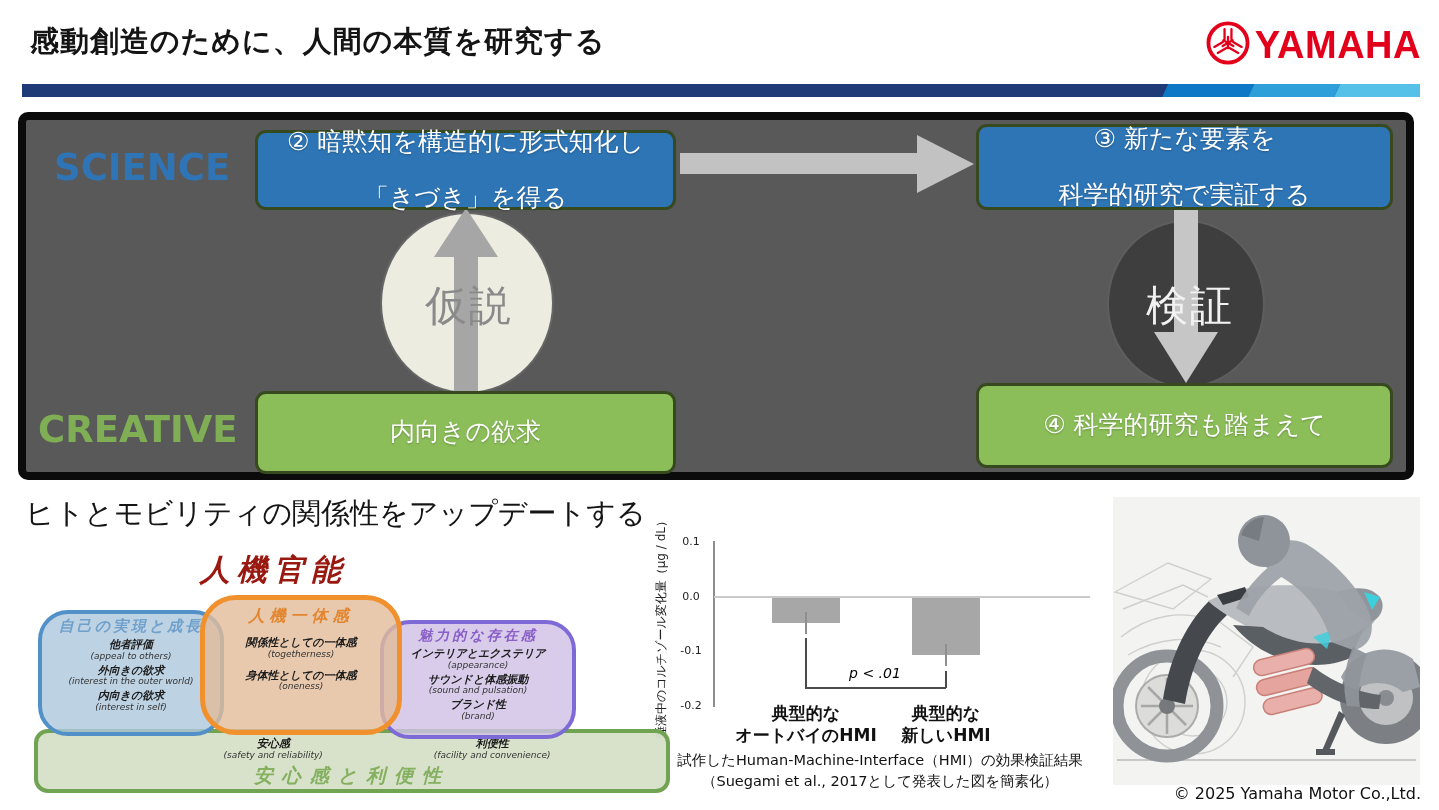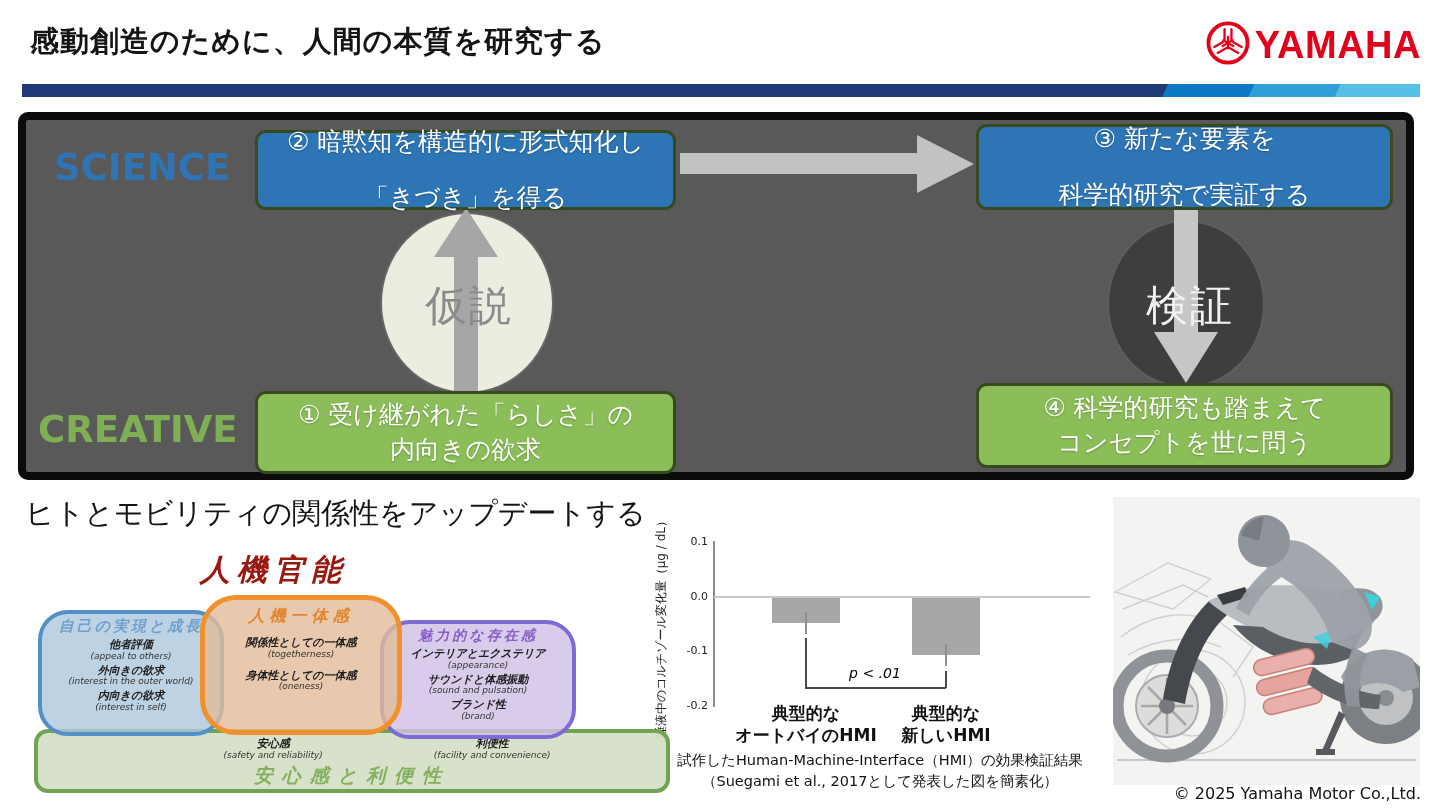--- a/index.html
+++ b/index.html
@@ -80,21 +80,21 @@
   .jp-item{font-size:11px;color:#1c1c1c;font-weight:700;margin-top:3px;line-height:1.15;}
   .en-item{font-size:9px;color:#333;line-height:1.1;}
   .jbox-orange .jp-item{margin-top:10px;}
   .green-row{display:flex;justify-content:space-around;padding:2px 60px 0 130px;}
   .green-title{color:#84b060;font-size:19px;font-weight:700;letter-spacing:9px;text-align:center;margin-top:2px;}
 
   
   .chart{left:650px;top:530px;width:460px;height:280px;color:#1a1a1a;}
   .ylabel{position:absolute;left:-124px;top:88px;width:270px;text-align:center;font-size:12px;
           transform:rotate(-90deg);color:#222;}
-  .ytick{position:absolute;width:34px;text-align:right;font-size:11px;color:#222;}
+  .ytick{position:absolute;width:34px;text-align:center;font-size:11px;color:#222;}
   .yaxis{position:absolute;left:63px;top:11px;width:2px;height:166px;background:#8c8c8c;}
   .zeroline{position:absolute;left:64px;top:66px;width:376px;height:1.5px;background:#c9c9c9;}
   .bar{position:absolute;top:68px;background:#a7a7a7;}
   .bar0{left:122px;width:68px;}
   .bar1{left:262px;width:68px;}
   .errbar{position:absolute;width:2px;background:#8f8f8f;}
   .e0{left:155px;} .e1{left:295px;}
   .brk{position:absolute;background:#4a4a4a;}
   .brk-l{left:155px;top:108px;width:1.5px;height:50px;}
   .brk-r{left:295px;top:141px;width:1.5px;height:17px;}
@@ -163,26 +163,24 @@
 
     <div class="node node-blue node2">
       <div>② 暗黙知を構造的に形式知化し</div>
       <div>「きづき」を得る</div>
     </div>
     <div class="node node-blue node3">
       <div>③ 新たな要素を</div>
       <div>科学的研究で実証する</div>
     </div>
     <div class="node node-green node1">
-      <div>① 受け継がれた「らしさ」の</div>
       <div>内向きの欲求</div>
     </div>
     <div class="node node-green node4">
       <div>④ 科学的研究も踏まえて</div>
-      <div>コンセプトを世に問う</div>
     </div>
   </div>
 
   <div class="abs section-heading">ヒトとモビリティの関係性をアップデートする</div>
 
   <div class="abs jinki">
     <div class="jinki-title">人機官能</div>
 
     <div class="jbox jbox-green">
       <div class="green-row">

